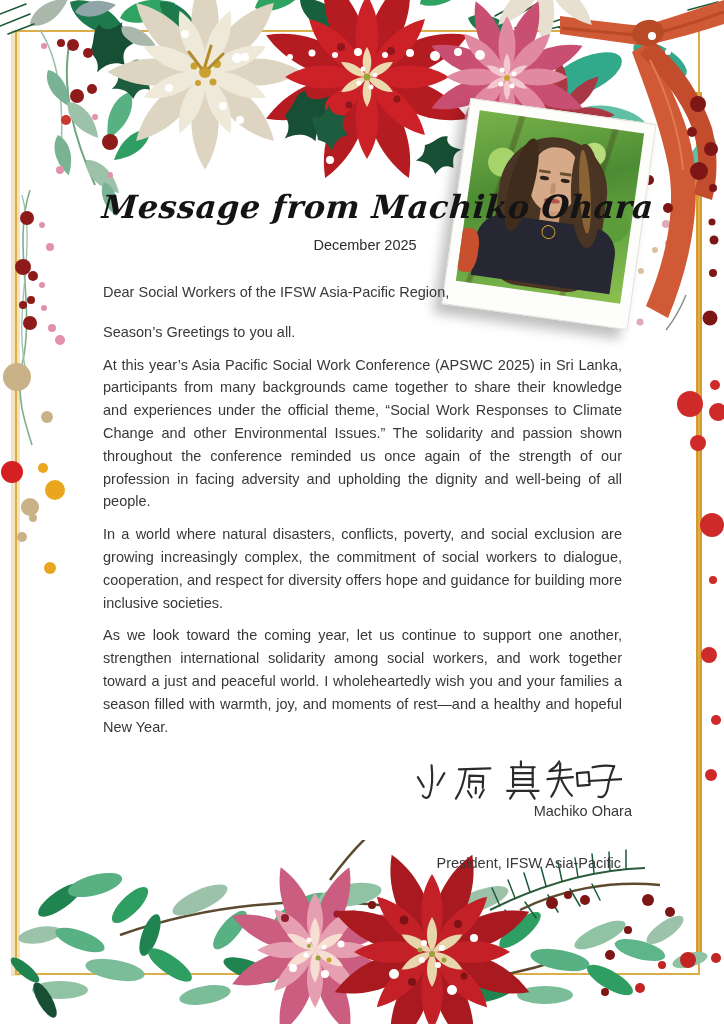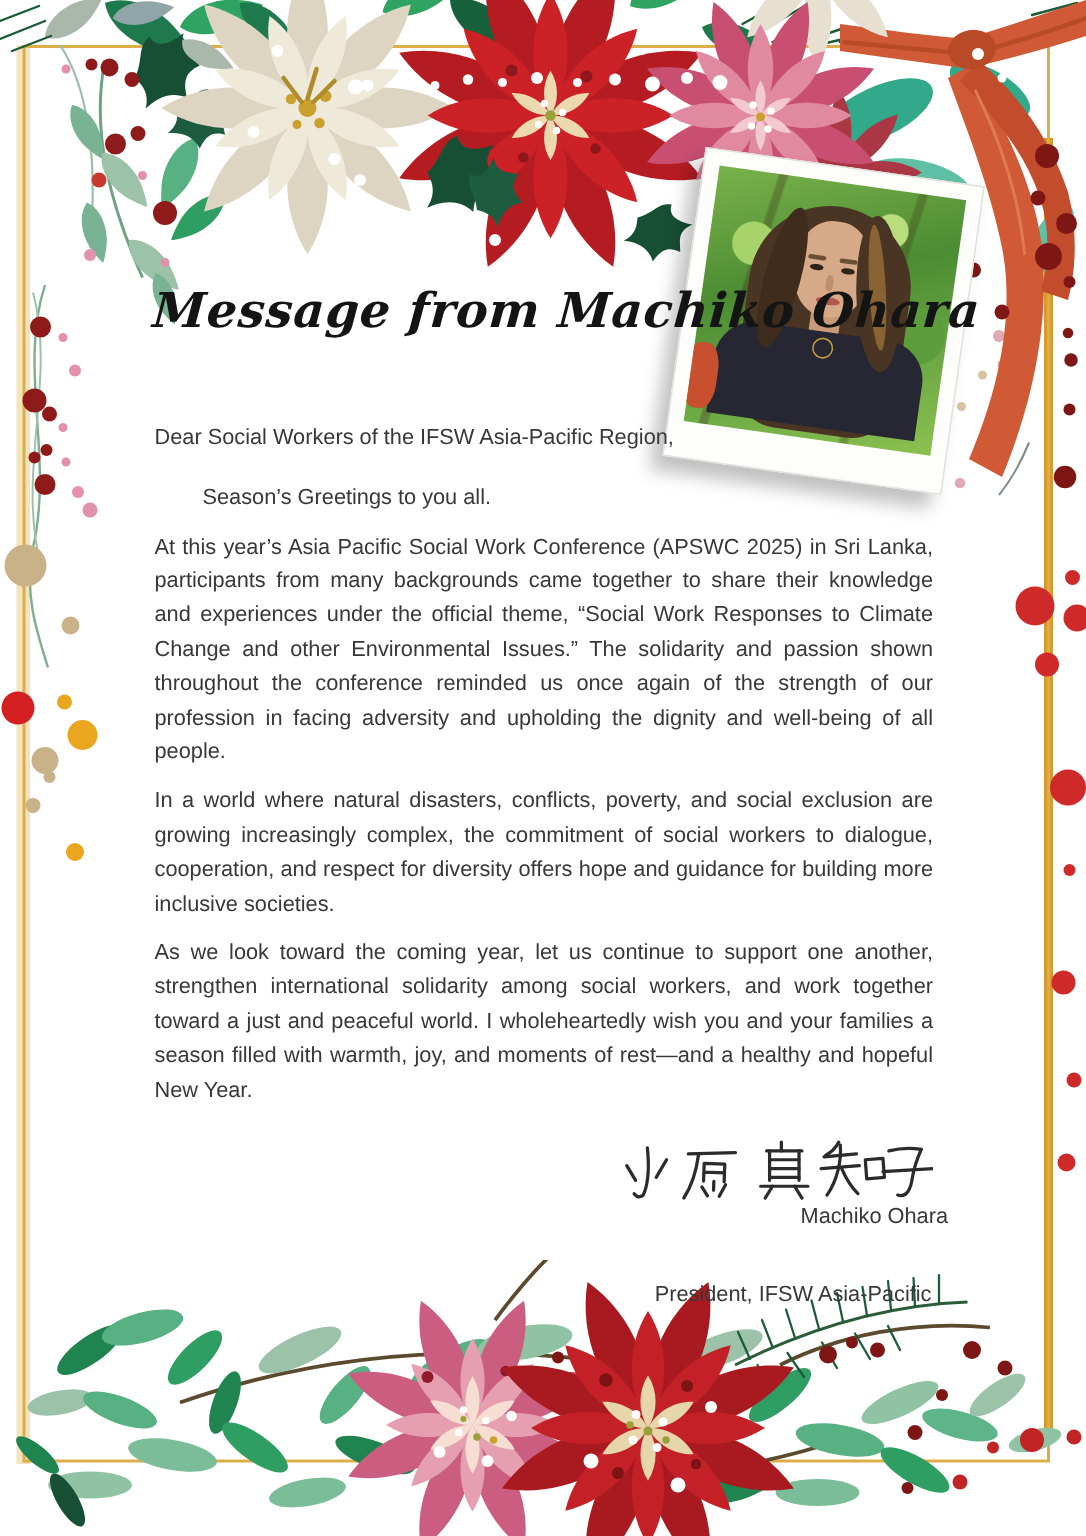--- a/index.html
+++ b/index.html
@@ -68,21 +68,21 @@
   .date{
     position:absolute;left:240px;top:237px;width:250px;text-align:center;
     font-size:14.5px;color:#2c2c2c;z-index:5;
   }
   .body-text{
     position:absolute;left:103px;top:281px;width:519px;z-index:5;
     font-size:14.5px;line-height:22.8px;
   }
   .body-text p{margin:0;text-align:justify;}
   p.salutation{margin-bottom:17px;text-align:left;}
-  p.first-line{text-align:left;margin-left:32px;}
+  p.first-line{text-align:left;}
   .body-text p.gap{margin-top:10px;}
   p.closing{text-align:right;margin-top:1px;}
   .sig-svg{position:absolute;left:410px;top:758px;width:212px;height:48px;z-index:5;}
   .sig-name{position:absolute;right:92px;top:803px;font-size:14.5px;z-index:5;}
   .sig-role{position:absolute;right:103px;top:855px;font-size:14.5px;z-index:5;}
 </style>
 <title>Message from Machiko Ohara</title></head>
 <body>
 
 <div class="page">
@@ -501,20 +501,21 @@
         <div class="ph-lips"></div>
       <div class="ph-hair-l"></div>
         <div class="ph-hair-r"></div>
         <div class="ph-hair-sheen"></div>
       <div class="ph-necklace"></div>
       <div class="ph-orange"></div>
     </div>
   </div>
 
   <div class="title">Message from Machiko Ohara</div>
+  <div class="date">December 2025</div>
 
   <div class="body-text">
     <p class="salutation">Dear Social Workers of the IFSW Asia-Pacific Region,</p>
     <p class="first-line">Season’s Greetings to you all.</p>
     <p class="gap">At this year’s Asia Pacific Social Work Conference (APSWC 2025) in Sri Lanka, participants from many backgrounds came together to share their knowledge and experiences under the official theme, “Social Work Responses to Climate Change and other Environmental Issues.” The solidarity and passion shown throughout the conference reminded us once again of the strength of our profession in facing adversity and upholding the dignity and well-being of all people.</p>
     <p class="gap">In a world where natural disasters, conflicts, poverty, and social exclusion are growing increasingly complex, the commitment of social workers to dialogue, cooperation, and respect for diversity offers hope and guidance for building more inclusive societies.</p>
     <p class="gap">As we look toward the coming year, let us continue to support one another, strengthen international solidarity among social workers, and work together toward a just and peaceful world. I wholeheartedly wish you and your families a season filled with warmth, joy, and moments of rest—and a healthy and hopeful New Year.</p>
   </div>
 
   <svg class="sig-svg" role="img" viewBox="0 0 216 46" aria-label="小原眞知子">

